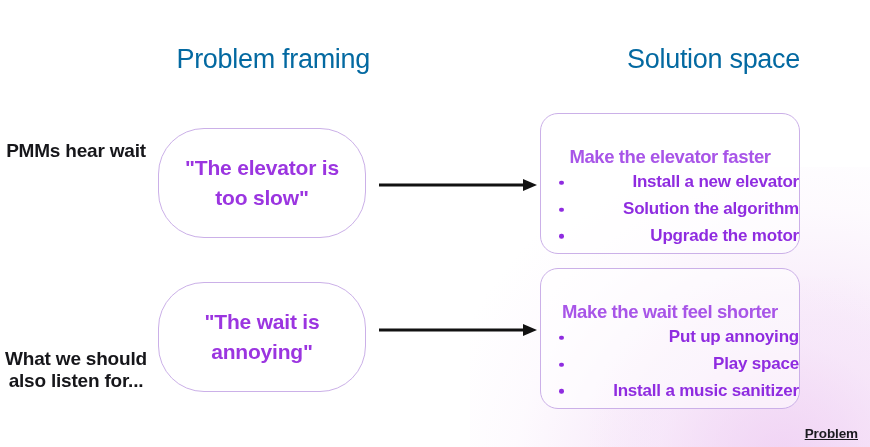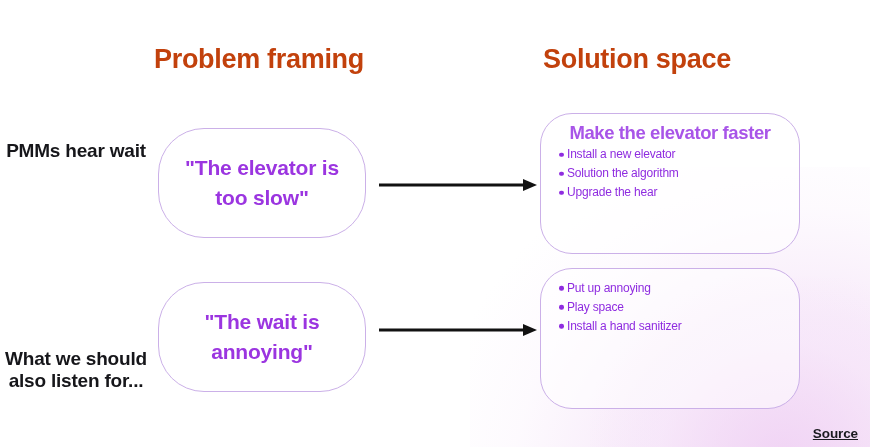--- a/index.html
+++ b/index.html
@@ -42,29 +42,29 @@
     height: 260px;
     background: radial-gradient(ellipse at 60% 70%,
                 rgba(240, 210, 244, 0.85) 0%,
                 rgba(246, 228, 249, 0.45) 45%,
                 rgba(255,255,255,0) 75%);
     pointer-events: none;
   }
 
   .col-header {
     position: absolute;
-    color: #c2410c;
+    color: #0369a1;
     font-size: 27px;
-    font-weight: bold;
+    font-weight: normal;
     letter-spacing: -0.3px;
-    text-align: center;
+    text-align: right;
     white-space: nowrap;
   }
   #hdr-problem { left: 148px; top: 44px; width: 222px; }
-  #hdr-solution { left: 526px; top: 44px; width: 222px; }
+  #hdr-solution { left: 578px; top: 44px; width: 222px; }
 
   .row-label {
     position: absolute;
     color: #16161a;
     font-size: 19px;
     font-weight: bold;
     line-height: 1.18;
     text-align: center;
     letter-spacing: -0.2px;
   }
@@ -96,24 +96,24 @@
   .arrow {
     position: absolute;
     height: 14px;
   }
   #arrow-1 { left: 379px; top: 178px; width: 158px; }
   #arrow-2 { left: 379px; top: 323px; width: 158px; }
 
   .solution-box {
     position: absolute;
     border: 1.6px solid #cbb0e8;
-    border-radius: 32px;
+    border-radius: 18px;
     background: rgba(255,255,255,0.55);
     box-sizing: border-box;
-    padding-top: 8px;
+    padding-top: 32px;
   }
   #solution-box-1 { left: 540px; top: 113px; width: 260px; height: 141px; }
   #solution-box-2 { left: 540px; top: 268px; width: 260px; height: 141px; }
 
   .solution-title {
     color: #a855e8;
     font-size: 18.5px;
     font-weight: bold;
     text-align: center;
     letter-spacing: -0.4px;
@@ -121,23 +121,23 @@
     white-space: nowrap;
   }
   .bullet-list {
     list-style: none;
     margin: 2px 0 0 0;
     padding: 0;
   }
   .bullet-item {
     position: relative;
     color: #8f2ce0;
-    font-size: 12px;
-    font-weight: normal;
-    text-align: left;
+    font-size: 17px;
+    font-weight: bold;
+    text-align: right;
     letter-spacing: -0.2px;
     line-height: 1.58;
     padding-left: 26px;
   }
   .bullet-dot {
     position: absolute;
     left: 18px;
     top: 50%;
     transform: translateY(-50%);
     width: 4.5px;
@@ -186,46 +186,47 @@
       <li class="bullet-item">
         <span class="bullet-dot"></span>
         <span>Install a new elevator</span>
       </li>
       <li class="bullet-item">
         <span class="bullet-dot"></span>
         <span>Solution the algorithm</span>
       </li>
       <li class="bullet-item">
         <span class="bullet-dot"></span>
-        <span>Upgrade the hear</span>
+        <span>Upgrade the motor</span>
       </li>
     </ul>
   </div>
 
   <div id="problem-box-2" class="problem-box">
     <div class="problem-text">"The wait is annoying"</div>
   </div>
 
   <svg id="arrow-2" class="arrow" viewBox="0 0 158 14" preserveAspectRatio="none">
     <line x1="0" y1="7" x2="146" y2="7" stroke="#111111" stroke-width="3"></line>
     <polygon points="144,1 158,7 144,13" fill="#111111"></polygon>
   </svg>
 
   <div id="solution-box-2" class="solution-box">
+    <div class="solution-title">Make the wait feel shorter</div>
     <ul class="bullet-list">
       <li class="bullet-item">
         <span class="bullet-dot"></span>
         <span>Put up annoying</span>
       </li>
       <li class="bullet-item">
         <span class="bullet-dot"></span>
         <span>Play space</span>
       </li>
       <li class="bullet-item">
         <span class="bullet-dot"></span>
-        <span>Install a hand sanitizer</span>
+        <span>Install a music sanitizer</span>
       </li>
     </ul>
   </div>
 
-  <a id="source-link" href="#">Source</a>
+  <a id="source-link" href="#">Problem</a>
 
 </div>
 
 </body></html>

